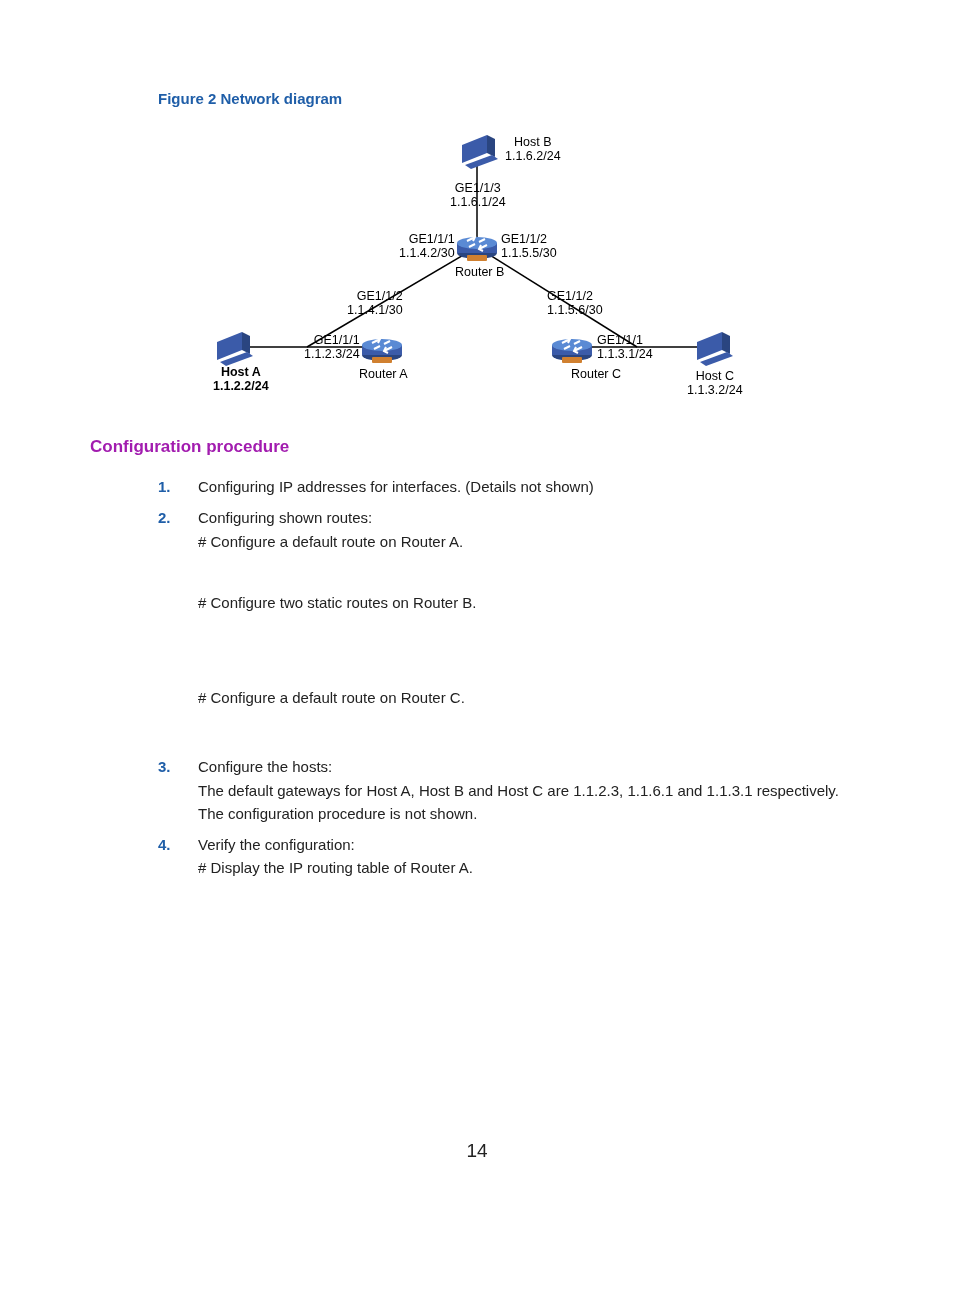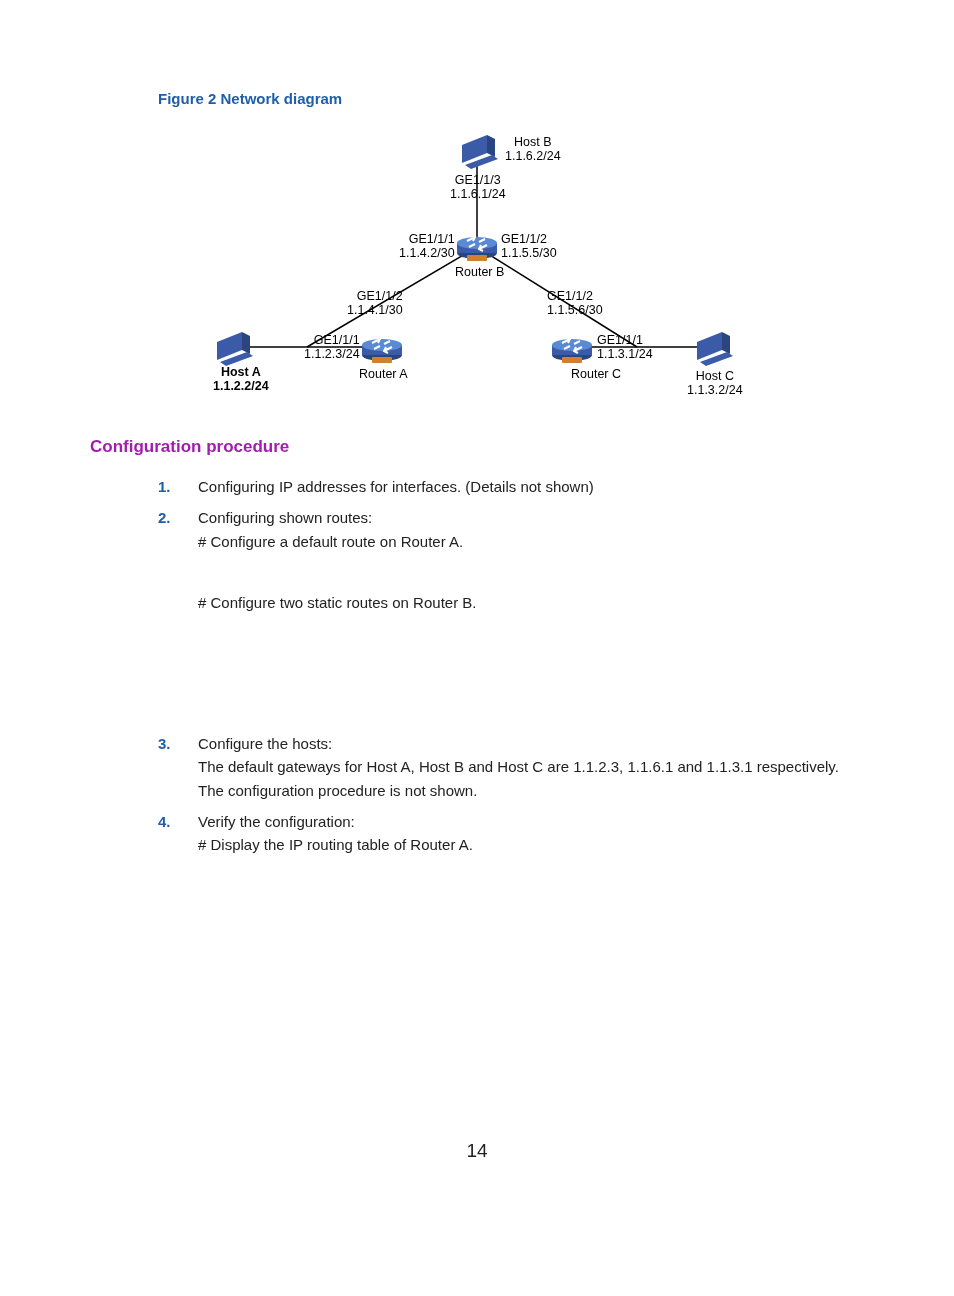--- a/index.html
+++ b/index.html
@@ -147,21 +147,21 @@
       <g transform="translate(490,205)">
         <path d="M0 20 L25 10 L25 28 L0 38 Z" fill="#3b5ba9"></path>
         <path d="M25 10 L33 14 L33 32 L25 28 Z" fill="#2a4580"></path>
         <path d="M3 40 L30 30 L36 34 L9 44 Z" fill="#3b5ba9"></path>
       </g>
     </svg>
 
     <div class="dlabel" style="left:298px; top:18px;">
       <span>Host B</span><br><span>1.1.6.2/24</span>
     </div>
-    <div class="dlabel" style="left:243px; top:56px;">
+    <div class="dlabel" style="left:243px; top:64px;">
       <span>GE1/1/3</span><br><span>1.1.6.1/24</span>
     </div>
     <div class="dlabel" style="left:192px; top:115px; text-align:right;">
       <span>GE1/1/1</span><br><span>1.1.4.2/30</span>
     </div>
     <div class="dlabel" style="left:294px; top:115px; text-align:left;">
       <span>GE1/1/2</span><br><span>1.1.5.5/30</span>
     </div>
     <div class="dlabel" style="left:248px; top:148px;">Router B</div>
 
@@ -198,20 +198,21 @@
       <span>Configuring IP addresses for interfaces. (Details not shown)</span>
     </li>
     <li>
       <span class="num">2.</span>
       <span>Configuring shown routes:</span>
       <div class="substep"># Configure a default route on Router A.</div>
       <div class="gap"></div>
       <div class="substep"># Configure two static routes on Router B.</div>
       <div class="gap"></div>
       <div class="gap-small"></div>
+      <div class="substep"># Configure a default route on Router C.</div>
       <div class="gap"></div>
     </li>
     <li>
       <span class="num">3.</span>
       <span>Configure the hosts:</span>
       <div class="substep">The default gateways for Host A, Host B and Host C are 1.1.2.3, 1.1.6.1 and 1.1.3.1 respectively. The configuration procedure is not shown.</div>
     </li>
     <li>
       <span class="num">4.</span>
       <span>Verify the configuration:</span>

